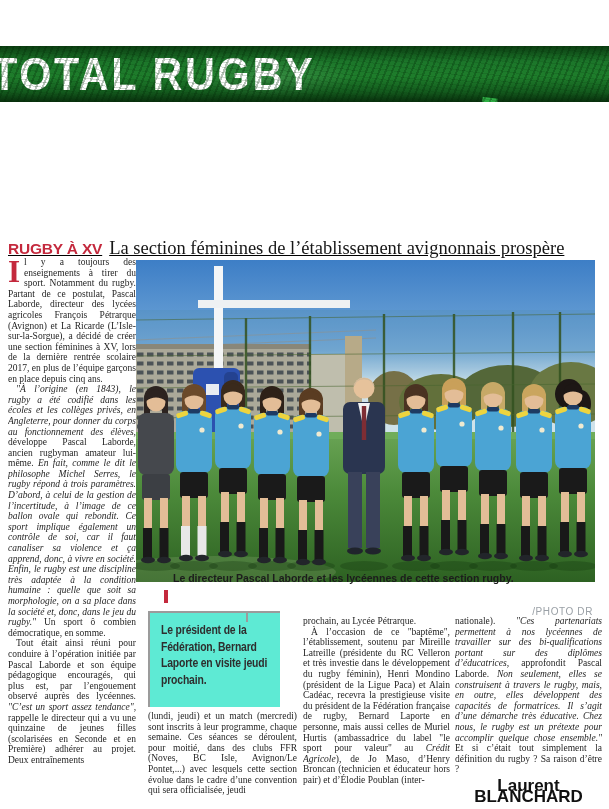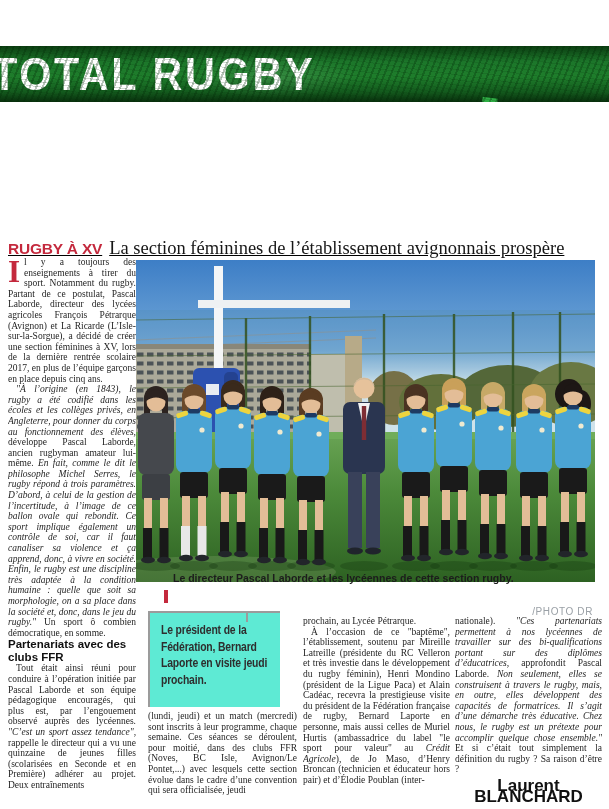--- a/index.html
+++ b/index.html
@@ -79,21 +79,20 @@
   <div class="headline">
   </div>
 
   <div class="kicker">
     <span class="kicker-tag">RUGBY À XV</span><span class="kicker-text">La section féminines de l’établissement avignonnais prospère</span>
   </div>
 
   <div class="col col1 body-text">
     <p><span class="dropcap">I</span><span>l y a toujours des enseignements à tirer du sport. Notamment du rugby. Partant de ce postulat, Pascal Laborde, directeur des lycées agricoles François Pétrarque (Avignon) et La Ricarde (L’Isle-sur-la-Sorgue), a décidé de créer une section féminines à XV, lors de la dernière rentrée scolaire 2017, en plus de l’équipe garçons en place depuis cinq ans.</span></p>
     <p class="ind"><span class="it">"À l’origine (en 1843), le rugby a été codifié dans les écoles et les collèges privés, en Angleterre, pour donner du corps au fonctionnement des élèves, </span><span>développe Pascal Laborde, ancien rugbyman amateur lui-même. </span><span class="it">En fait, comme le dit le philosophe Michel Serres, le rugby répond à trois paramètres. D’abord, à celui de la gestion de l’incertitude, à l’image de ce ballon ovale qui rebondit. Ce sport implique également un contrôle de soi, car il faut canaliser sa violence et ça apprend, donc, à vivre en société. Enfin, le rugby est une discipline très adaptée à la condition humaine : quelle que soit sa morphologie, on a sa place dans la société et, donc, dans le jeu du rugby."</span><span> Un sport ô combien démocratique, en somme.</span></p>
-    <p class="subhead">Partenariats avec des clubs FFR</p>
     <p class="ind"><span>Tout était ainsi réuni pour conduire à l’opération initiée par Pascal Laborde et son équipe pédagogique encouragés, qui plus est, par l’engouement observé auprès des lycéennes. </span><span class="it">"C’est un sport assez tendance"</span><span>, rappelle le directeur qui a vu une quinzaine de jeunes filles (scolarisées en Seconde et en Première) adhérer au projet. Deux entraînements</span></p>
   </div>
 
   <div class="photo">
     <svg id="photoSvg" width="459" height="322" viewBox="0 0 459 322" xmlns="http://www.w3.org/2000/svg">
       <defs>
         <linearGradient id="sky" x1="0" y1="0" x2="0" y2="1">
           <stop offset="0" stop-color="#3d7ec6"></stop>
             <stop offset=".45" stop-color="#74a9d9"></stop>
           <stop offset=".58" stop-color="#b9d6ec"></stop>

